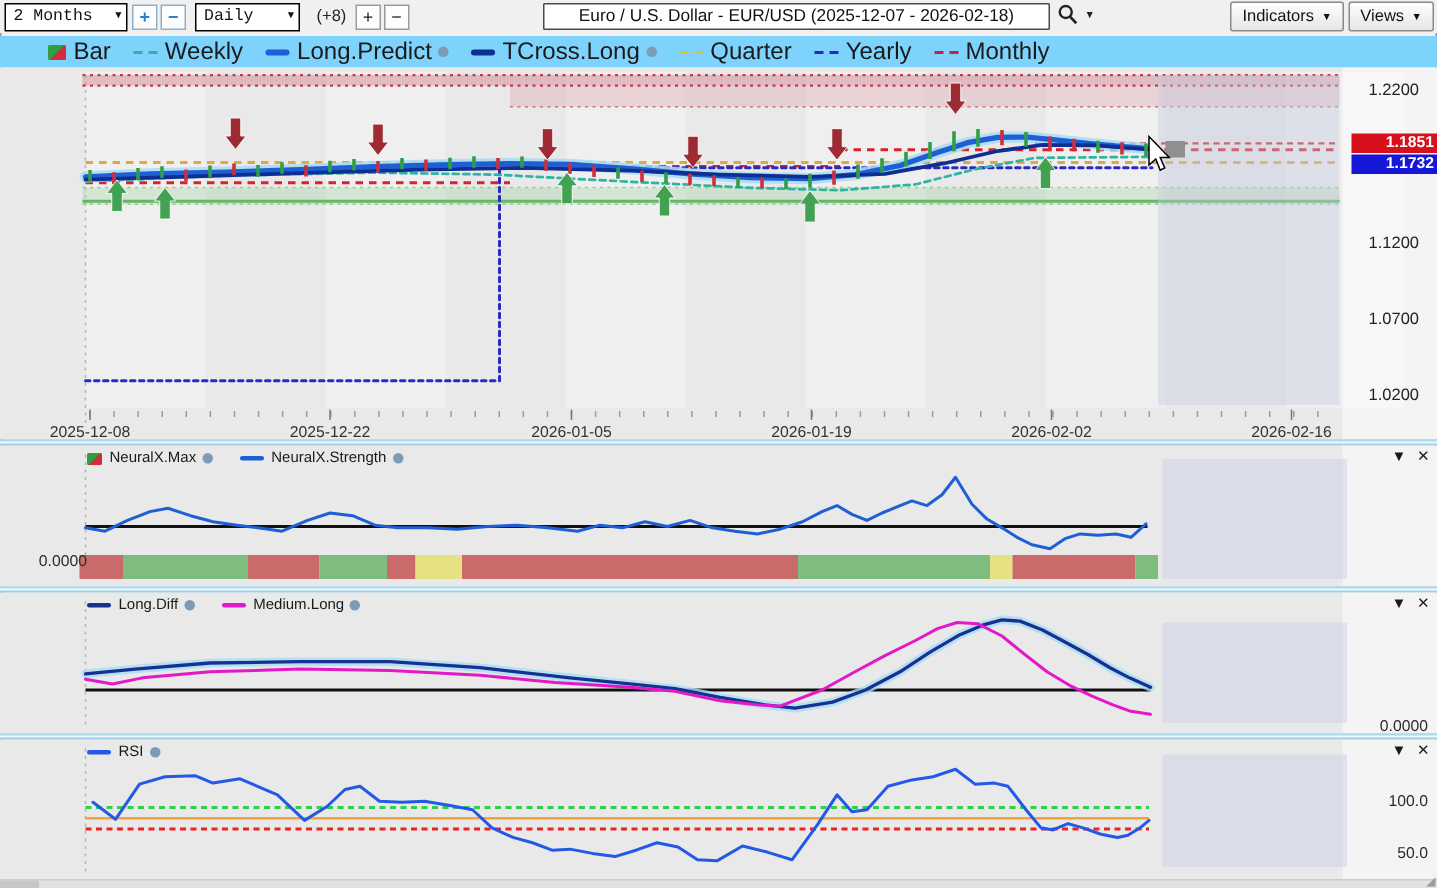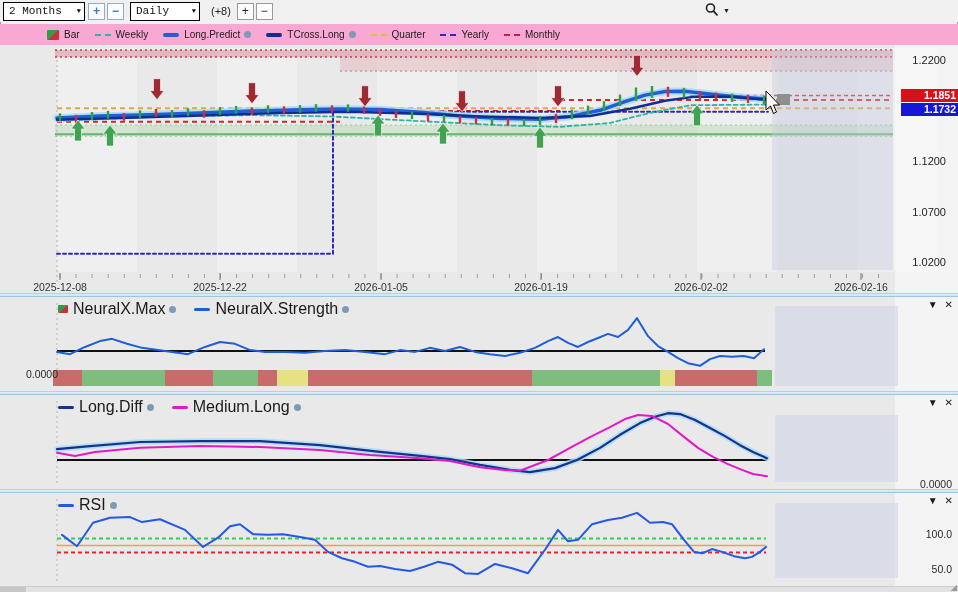--- a/index.html
+++ b/index.html
@@ -21,39 +21,39 @@
   #search-wrap{left:704px;top:2px;display:flex;align-items:center;}
   #search-caret{font-size:7px;color:#222;margin-left:3px;}
   .rbtn{height:18px;border:1px solid #8a8a8a;border-radius:2px;background:linear-gradient(#fefefe,#e6e6e6);
         font-size:11px;color:#111;display:flex;align-items:center;padding:0 7px;margin-left:3px;}
   .rbtn .car{font-size:7px;margin-left:5px;}
   #toolbar-right{right:2px;top:1px;display:flex;}
   
   .bluesep{left:0;right:0;height:4px;background:linear-gradient(#8ecbe9,#eef8fd 50%,#79b9dc);}
   #sep-top{top:22px;height:2px;background:#57a8d8;}
   
-  #legend-row{top:24px;left:0;right:0;height:21px;background:#f9a8d4;display:flex;align-items:center;padding-left:47px;font-size:10px;color:#1a1a1a;}
+  #legend-row{top:24px;left:0;right:0;height:21px;background:#7dd3fc;display:flex;align-items:center;padding-left:32px;font-size:16px;color:#1a1a1a;}
   .litem{display:flex;align-items:center;margin-right:15px;}
   .sw{display:inline-block;width:16px;margin-right:5px;}
   .sw-bar{width:12px;height:10px;background:linear-gradient(135deg,#2f9e44 0 48%,#cf2e3a 52% 100%);border-radius:1px;}
   .sw-dash{height:0;border-top:2px dashed;}
   .sw-line{height:4px;border-radius:2px;}
   .dot{width:7px;height:7px;border-radius:50%;background:#7e9bb5;display:inline-block;margin-left:4px;}
   
   svg{display:block;font-family:"Liberation Sans",sans-serif;}
   #main-svg{top:45px;left:0;background:#e9e9e9;}
   #p1-svg{top:297px;left:0;background:#e9e9e9;}
   #p2-svg{top:395px;left:0;background:#e9e9e9;}
   #p3-svg{top:493px;left:0;background:#e9e9e9;}
   .badge{left:901px;width:55px;height:13px;color:#fff;font-size:10.5px;font-weight:bold;
          text-align:right;line-height:13px;padding-right:4px;}
   .vlabel{width:52px;text-align:right;font-size:10.5px;color:#2a2a2a;margin-top:24px;}
   .pctrl{right:5px;display:flex;gap:7px;font-size:10px;color:#1a1a1a;line-height:10px;}
   .pctrl span{cursor:default;}
-  .plegend{display:flex;align-items:center;font-size:16px;color:#1a1a1a;}
+  .plegend{display:flex;align-items:center;font-size:10px;color:#1a1a1a;}
   .plegend .litem{margin-right:18px;}
   
   #hscroll{left:0;right:0;bottom:0;height:5px;background:#e2e2e2;border-top:1px solid #cccccc;}
   #hthumb{left:0;top:0;width:26px;height:5px;background:#c6c6c6;position:absolute;}
   #resize-grip{right:1px;bottom:0;font-size:8px;color:#9a9a9a;line-height:8px;}
 </style>
 </head>
 <body>
 
 <div id="app">
@@ -74,26 +74,37 @@
       <span class="car">▼</span>
     </div>
     <span id="offset-label">(+8)</span>
     <div class="tbtn gray">
         <span>+</span>
       </div>
     <div class="tbtn gray">
         <span>−</span>
       </div>
   </div>
+  <div id="title-box" class="abs">Euro / U.S. Dollar - EUR/USD (2025-12-07 - 2026-02-18)</div>
   <div id="search-wrap" class="abs">
     <svg width="16" height="16" viewBox="0 0 16 16">
       <circle cx="6.5" cy="6" r="4" fill="none" stroke="#222" stroke-width="1.6"></circle>
       <line x1="9.5" y1="9.2" x2="13.5" y2="13.5" stroke="#222" stroke-width="1.8"></line>
     </svg>
     <span id="search-caret">▼</span>
+  </div>
+  <div id="toolbar-right" class="abs">
+    <div class="rbtn">
+      <span>Indicators</span>
+      <span class="car">▼</span>
+    </div>
+    <div class="rbtn">
+      <span>Views</span>
+      <span class="car">▼</span>
+    </div>
   </div>
   <div id="sep-top" class="abs"></div>
 
   <div id="legend-row" class="abs">
     <span class="litem">
       <span class="sw sw-bar"></span>
       <span>Bar</span>
     </span>
     <span class="litem">
       <span class="sw sw-dash" style="border-color:#2fb3a2"></span>

